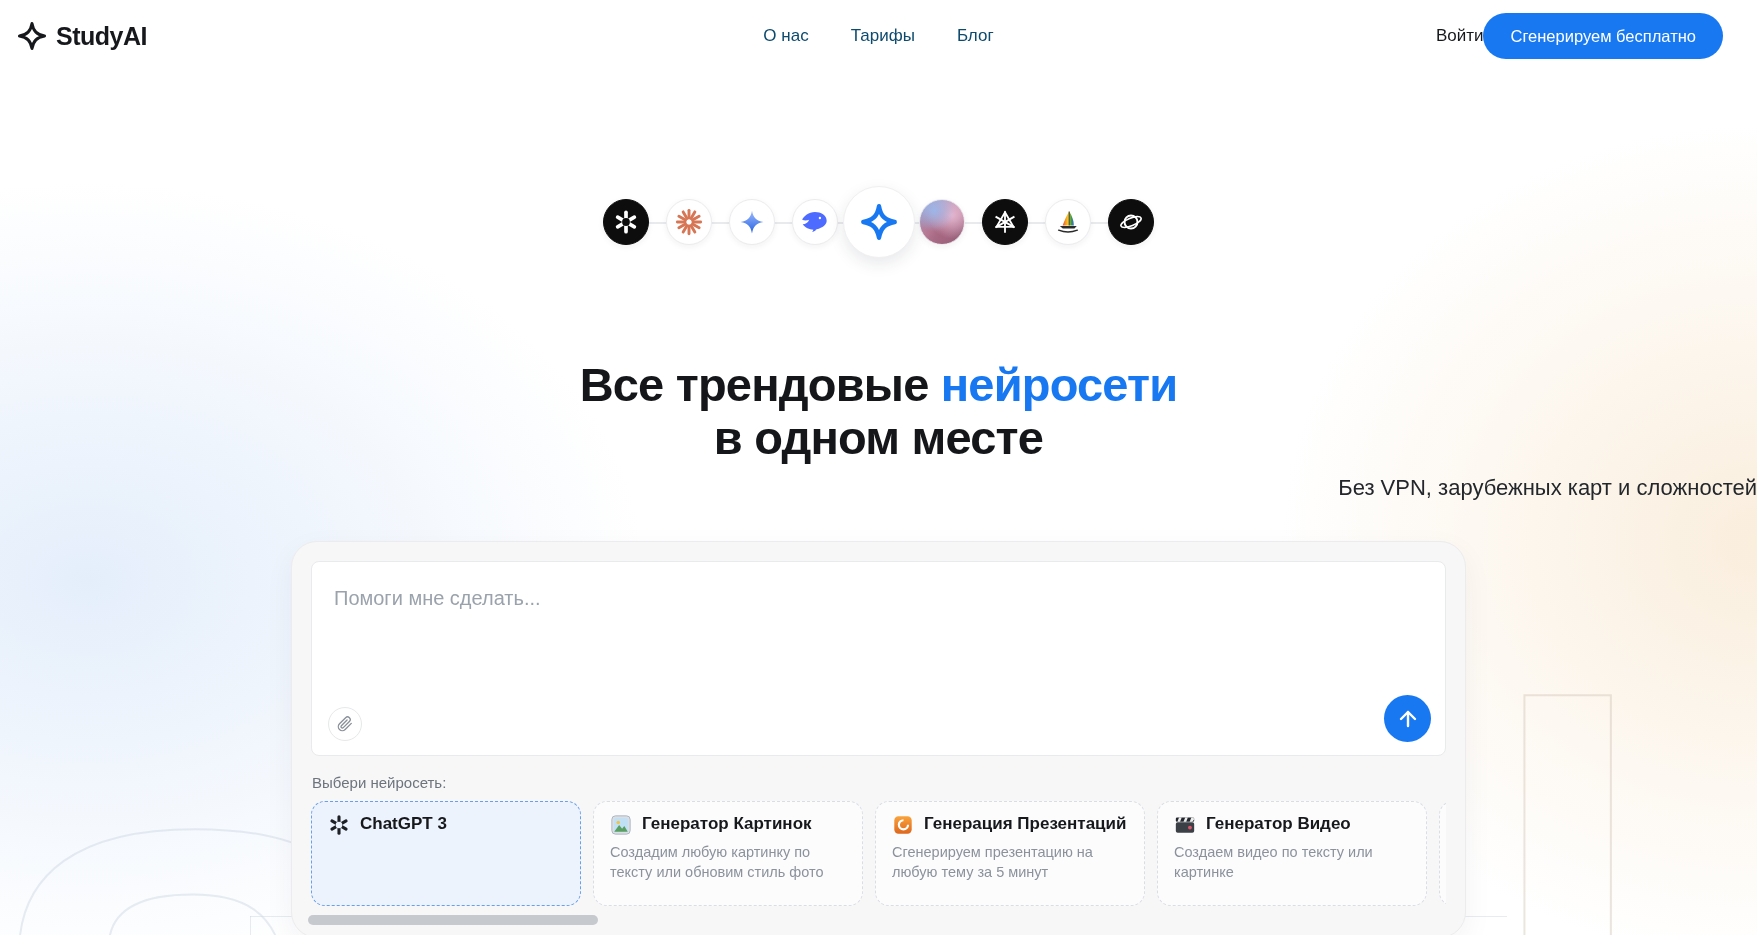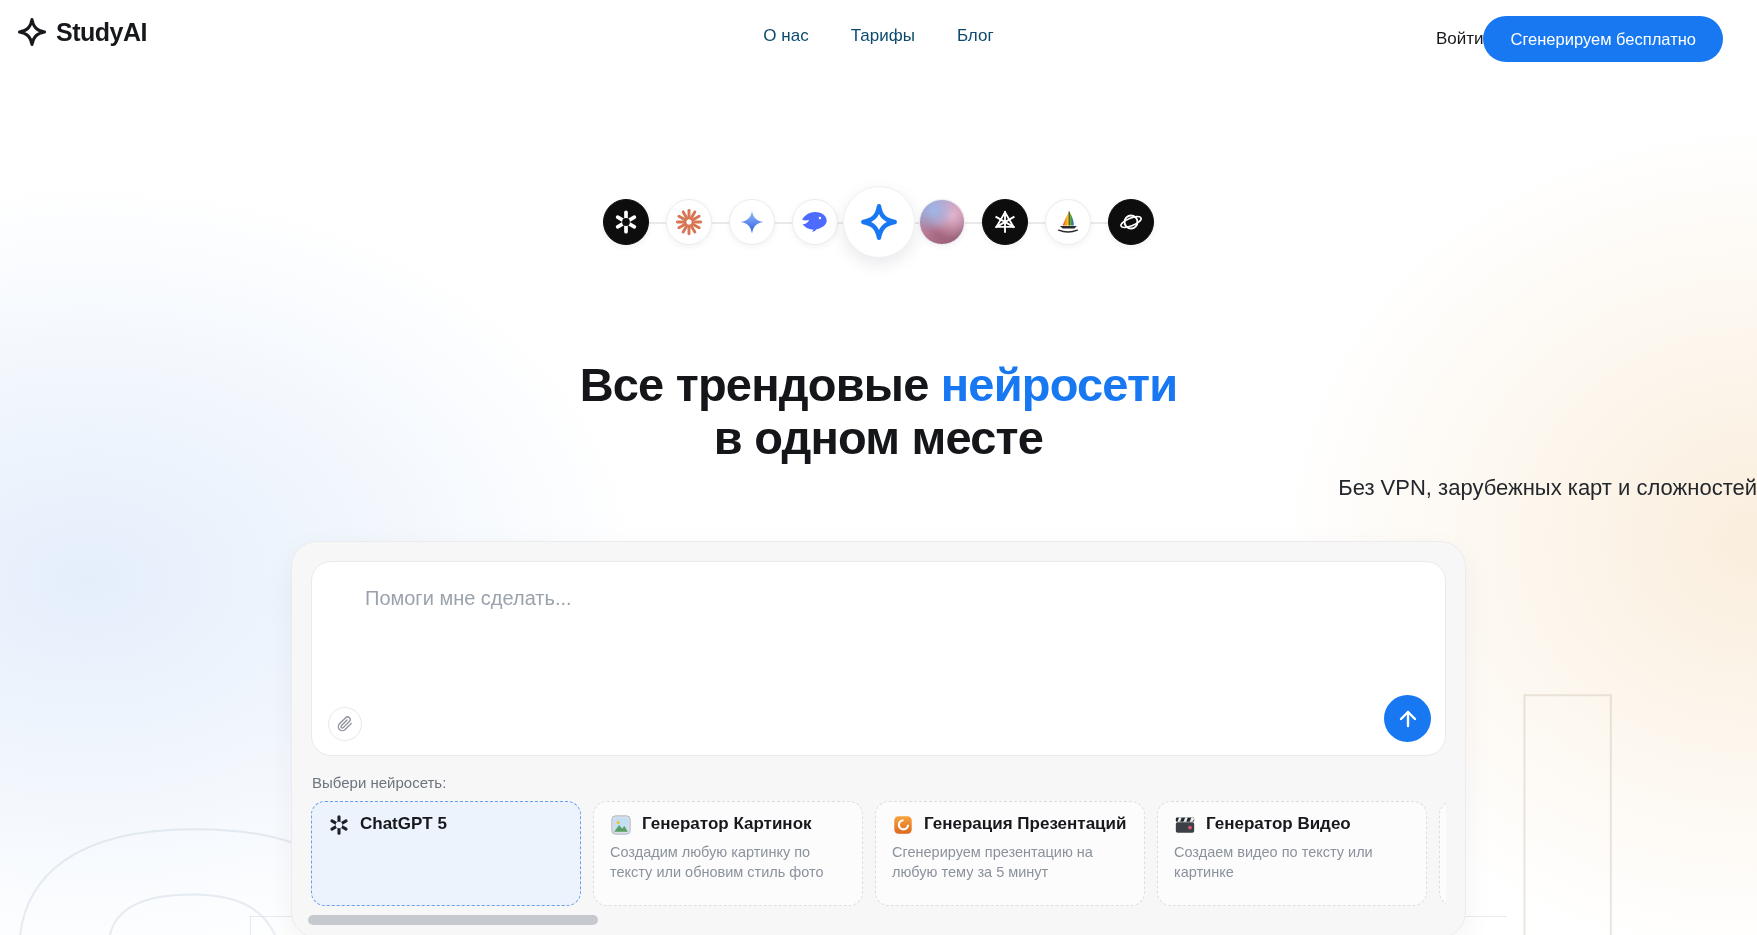--- a/index.html
+++ b/index.html
@@ -17,21 +17,21 @@
   .wm { position:absolute; font-weight:700; color:transparent; z-index:0; line-height:1; user-select:none; }
   .wm-s  { left:-20px; top:735px; font-size:640px; -webkit-text-stroke:2px rgba(186,199,216,.33); }
   .wm-ai { right:120px; top:600px; font-size:600px; letter-spacing:-14px; -webkit-text-stroke:2px rgba(216,204,189,.5); }
   .bottom-grid {
     position:absolute; left:250px; right:250px; bottom:0; height:19px; z-index:0;
     border-top:1px solid rgba(205,212,222,.45);
     background:repeating-linear-gradient(90deg, rgba(205,212,222,.45) 0 1px, transparent 1px 171px);
   }
   .content { position:relative; z-index:1; }
   
-  .header { height:72px; display:flex; align-items:flex-start; padding:16px 34px 0 16px; position:relative; }
+  .header { height:72px; display:flex; align-items:center; padding:0 34px 0 16px; position:relative; }
   .logo { display:flex; align-items:center; gap:8px; cursor:pointer; }
   .logo-text { font-size:25px; font-weight:700; letter-spacing:-.5px; }
   .nav { position:absolute; left:50%; top:50%; transform:translate(-50%,-50%); display:flex; gap:42px; }
   .nav a { font-size:17px; color:#0c4a6e; text-decoration:none; cursor:pointer; }
   .header-right { margin-left:auto; display:flex; align-items:center; }
   .login { font-size:17px; cursor:pointer; }
   .cta-btn {
     height:46px; padding:0 27px; border:none; border-radius:23px;
     background:#1778F2; color:#fff; font-size:16.5px; font-weight:500;
     font-family:inherit; cursor:pointer;
@@ -64,21 +64,21 @@
   .hero-title .accent { color:#1778F2; }
   .hero-subtitle { margin-top:11px; text-align:right; font-size:22px; color:#23272c; }
   
   .main-card {
     width:1175px; margin:40px auto 0; background:#f7f7f8;
     border:1px solid #ececee; border-radius:26px; padding:19px 19px 12px;
     box-shadow:0 10px 30px rgba(35,45,65,.05);
   }
   .composer {
     position:relative; background:#fff; border:1px solid #e9eaec;
-    border-radius:20px; height:195px;padding-left:31px;
+    border-radius:8px; height:195px;
   }
   .composer textarea {
     width:100%; height:130px; border:none; outline:none; resize:none; background:transparent;
     padding:25px 22px; font-family:inherit; font-size:20px; color:#33383f;
   }
   .composer textarea::placeholder { color:#9aa2ac; }
   .attach-btn {
     position:absolute; left:16px; bottom:14px; width:34px; height:34px; border-radius:50%;
     background:#fff; border:1px solid #e7e8ea; display:flex; align-items:center; justify-content:center;
     color:#8a9099; cursor:pointer;
@@ -276,21 +276,21 @@
                   <rect x="-1.7" y="-10.6" width="3.4" height="12" rx="1.7"></rect>
                   <rect x="-1.7" y="-10.6" width="3.4" height="12" rx="1.7" transform="rotate(60)"></rect>
                   <rect x="-1.7" y="-10.6" width="3.4" height="12" rx="1.7" transform="rotate(120)"></rect>
                   <rect x="-1.7" y="-10.6" width="3.4" height="12" rx="1.7" transform="rotate(180)"></rect>
                   <rect x="-1.7" y="-10.6" width="3.4" height="12" rx="1.7" transform="rotate(240)"></rect>
                   <rect x="-1.7" y="-10.6" width="3.4" height="12" rx="1.7" transform="rotate(300)"></rect>
                 </g>
                 <circle r="3.6" fill="#edf3fd"></circle>
               </svg>
           </span>
-          <span class="mc-title">ChatGPT 5</span>
+          <span class="mc-title">ChatGPT 3</span>
         </div>
       </div>
 
       <div class="model-card">
         <div class="mc-head">
           <span class="mc-icon">
             <svg width="22" height="22" viewBox="0 0 24 24">
                 <rect x="2" y="2" width="20" height="20" rx="4" fill="#d9dfe6" stroke="#aab3bd" stroke-width="1"></rect>
                 <rect x="4.6" y="4.6" width="14.8" height="14.8" rx="1.6" fill="#bfe0f5"></rect>
                 <circle cx="9" cy="9.3" r="1.9" fill="#f2c24b"></circle>

